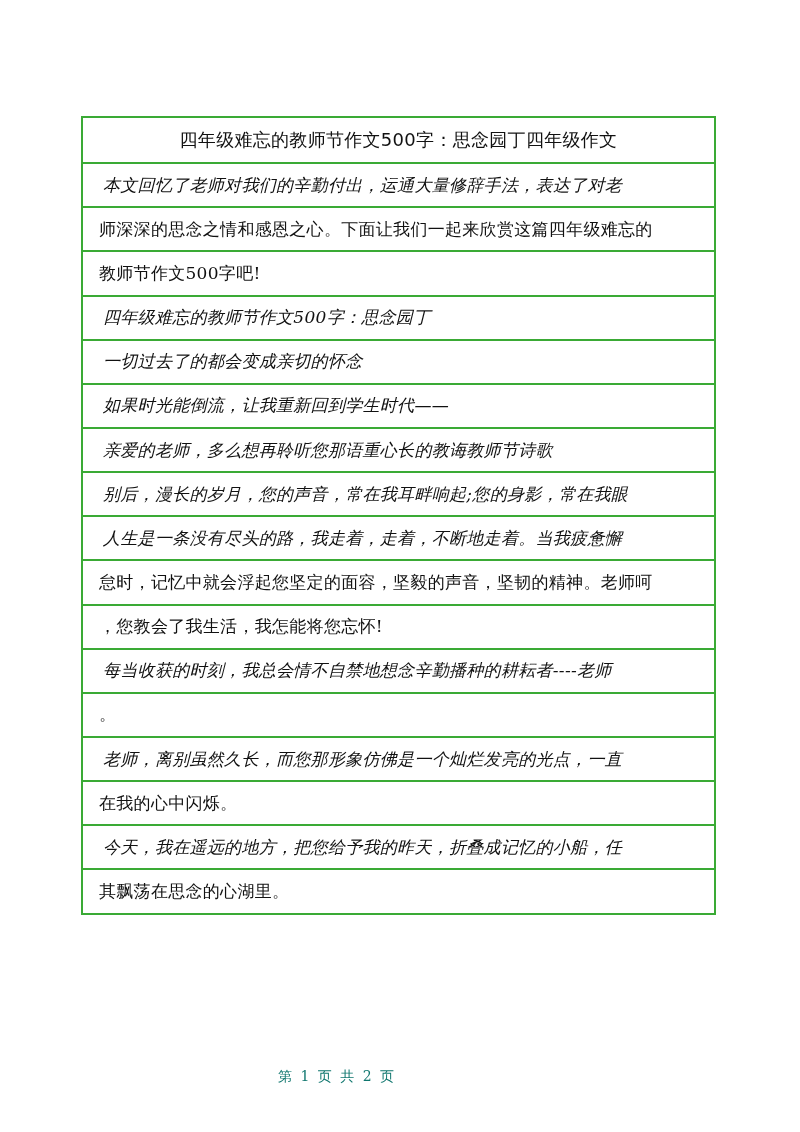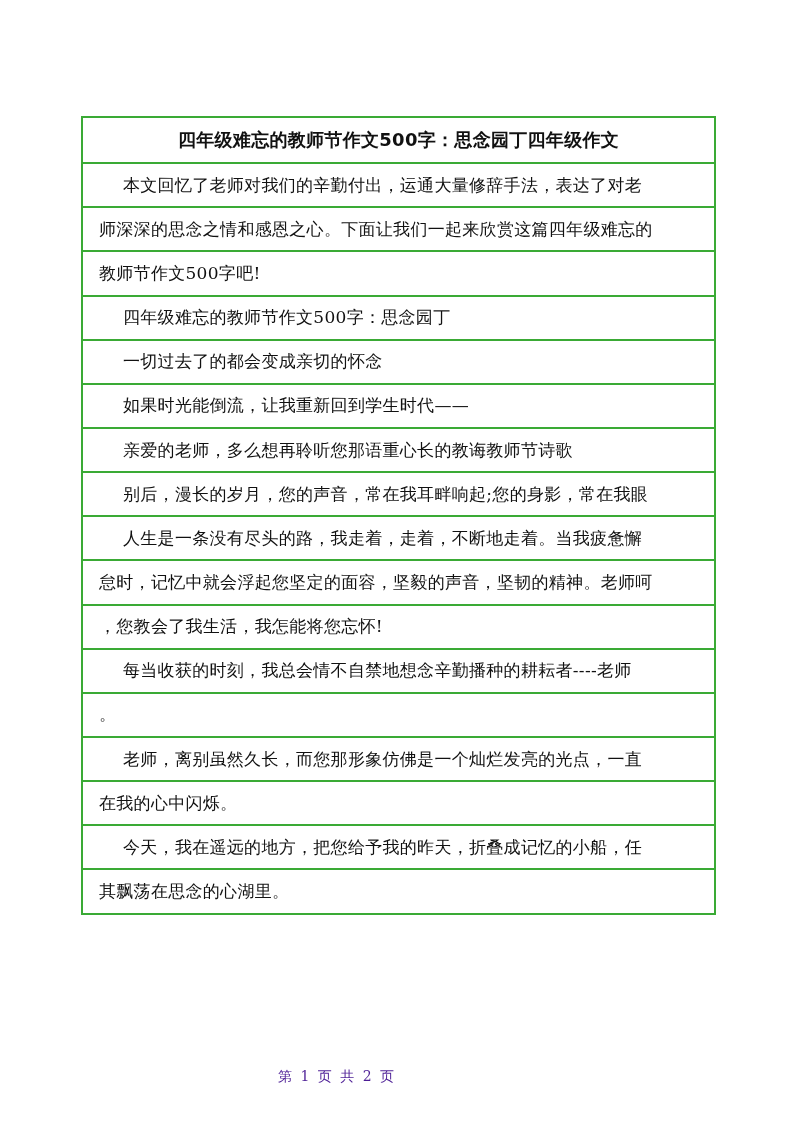--- a/index.html
+++ b/index.html
@@ -4,25 +4,25 @@
 <style>
   html, body { margin:0; padding:0; background:#fff; }
   body { width:800px; height:1132px; position:relative; overflow:hidden;
          font-family:"DejaVu Serif", "Liberation Serif", serif; color:#111; }
   .doc-table { position:absolute; left:81px; top:116px; width:635px;
                border:2px solid #3aaa35; box-sizing:border-box; }
   .row { height:44.15px; box-sizing:border-box; border-top:2px solid #3aaa35;
          display:flex; align-items:center; padding-left:16px; font-size:17px;
          white-space:nowrap; overflow:hidden; letter-spacing:0.3px; }
   .row:first-child { border-top:none; }
-  .row.title { justify-content:center; padding-left:0; font-weight:bold;
+  .row.title { justify-content:center; padding-left:0; font-weight:normal;
                font-family:"DejaVu Sans", "Liberation Sans", sans-serif; font-size:18px; }
-  .row.indent { padding-left:40px; }
+  .row.indent { padding-left:20px;font-style:italic; }
   .footer { position:absolute; top:1068px; left:0; width:672px; text-align:center;
-            font-size:14px; color:#4c1d95; word-spacing:4px; }
+            font-size:14px; color:#0f766e; word-spacing:4px; }
 </style>
 </head>
 <body>
 
 <div class="doc-table">
   <div class="row title">四年级难忘的教师节作文500字：思念园丁四年级作文</div>
   <div class="row indent">本文回忆了老师对我们的辛勤付出，运通大量修辞手法，表达了对老</div>
   <div class="row">师深深的思念之情和感恩之心。下面让我们一起来欣赏这篇四年级难忘的</div>
   <div class="row">教师节作文500字吧!</div>
   <div class="row indent">四年级难忘的教师节作文500字：思念园丁</div>

